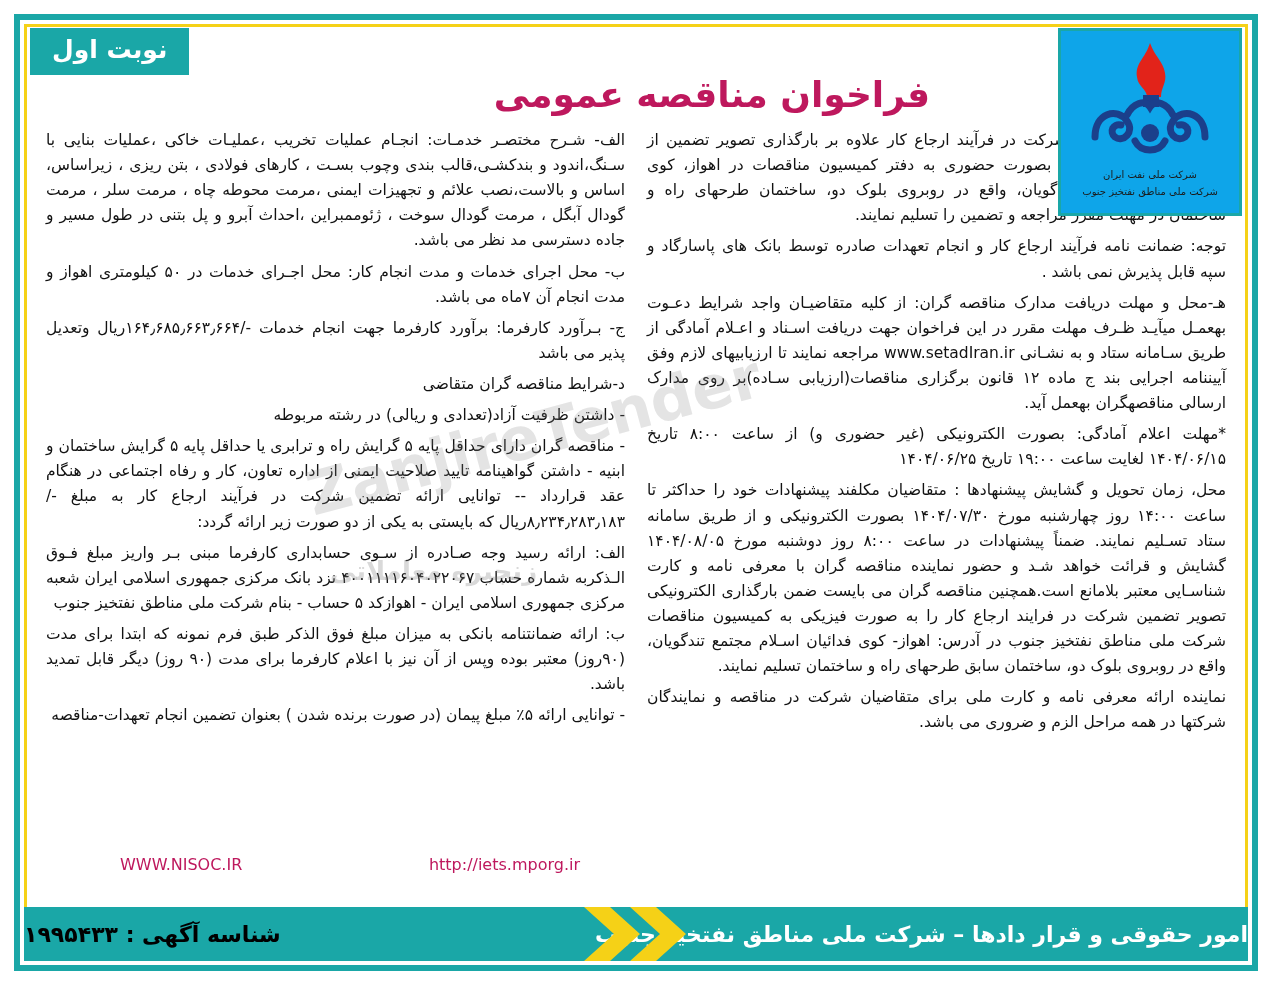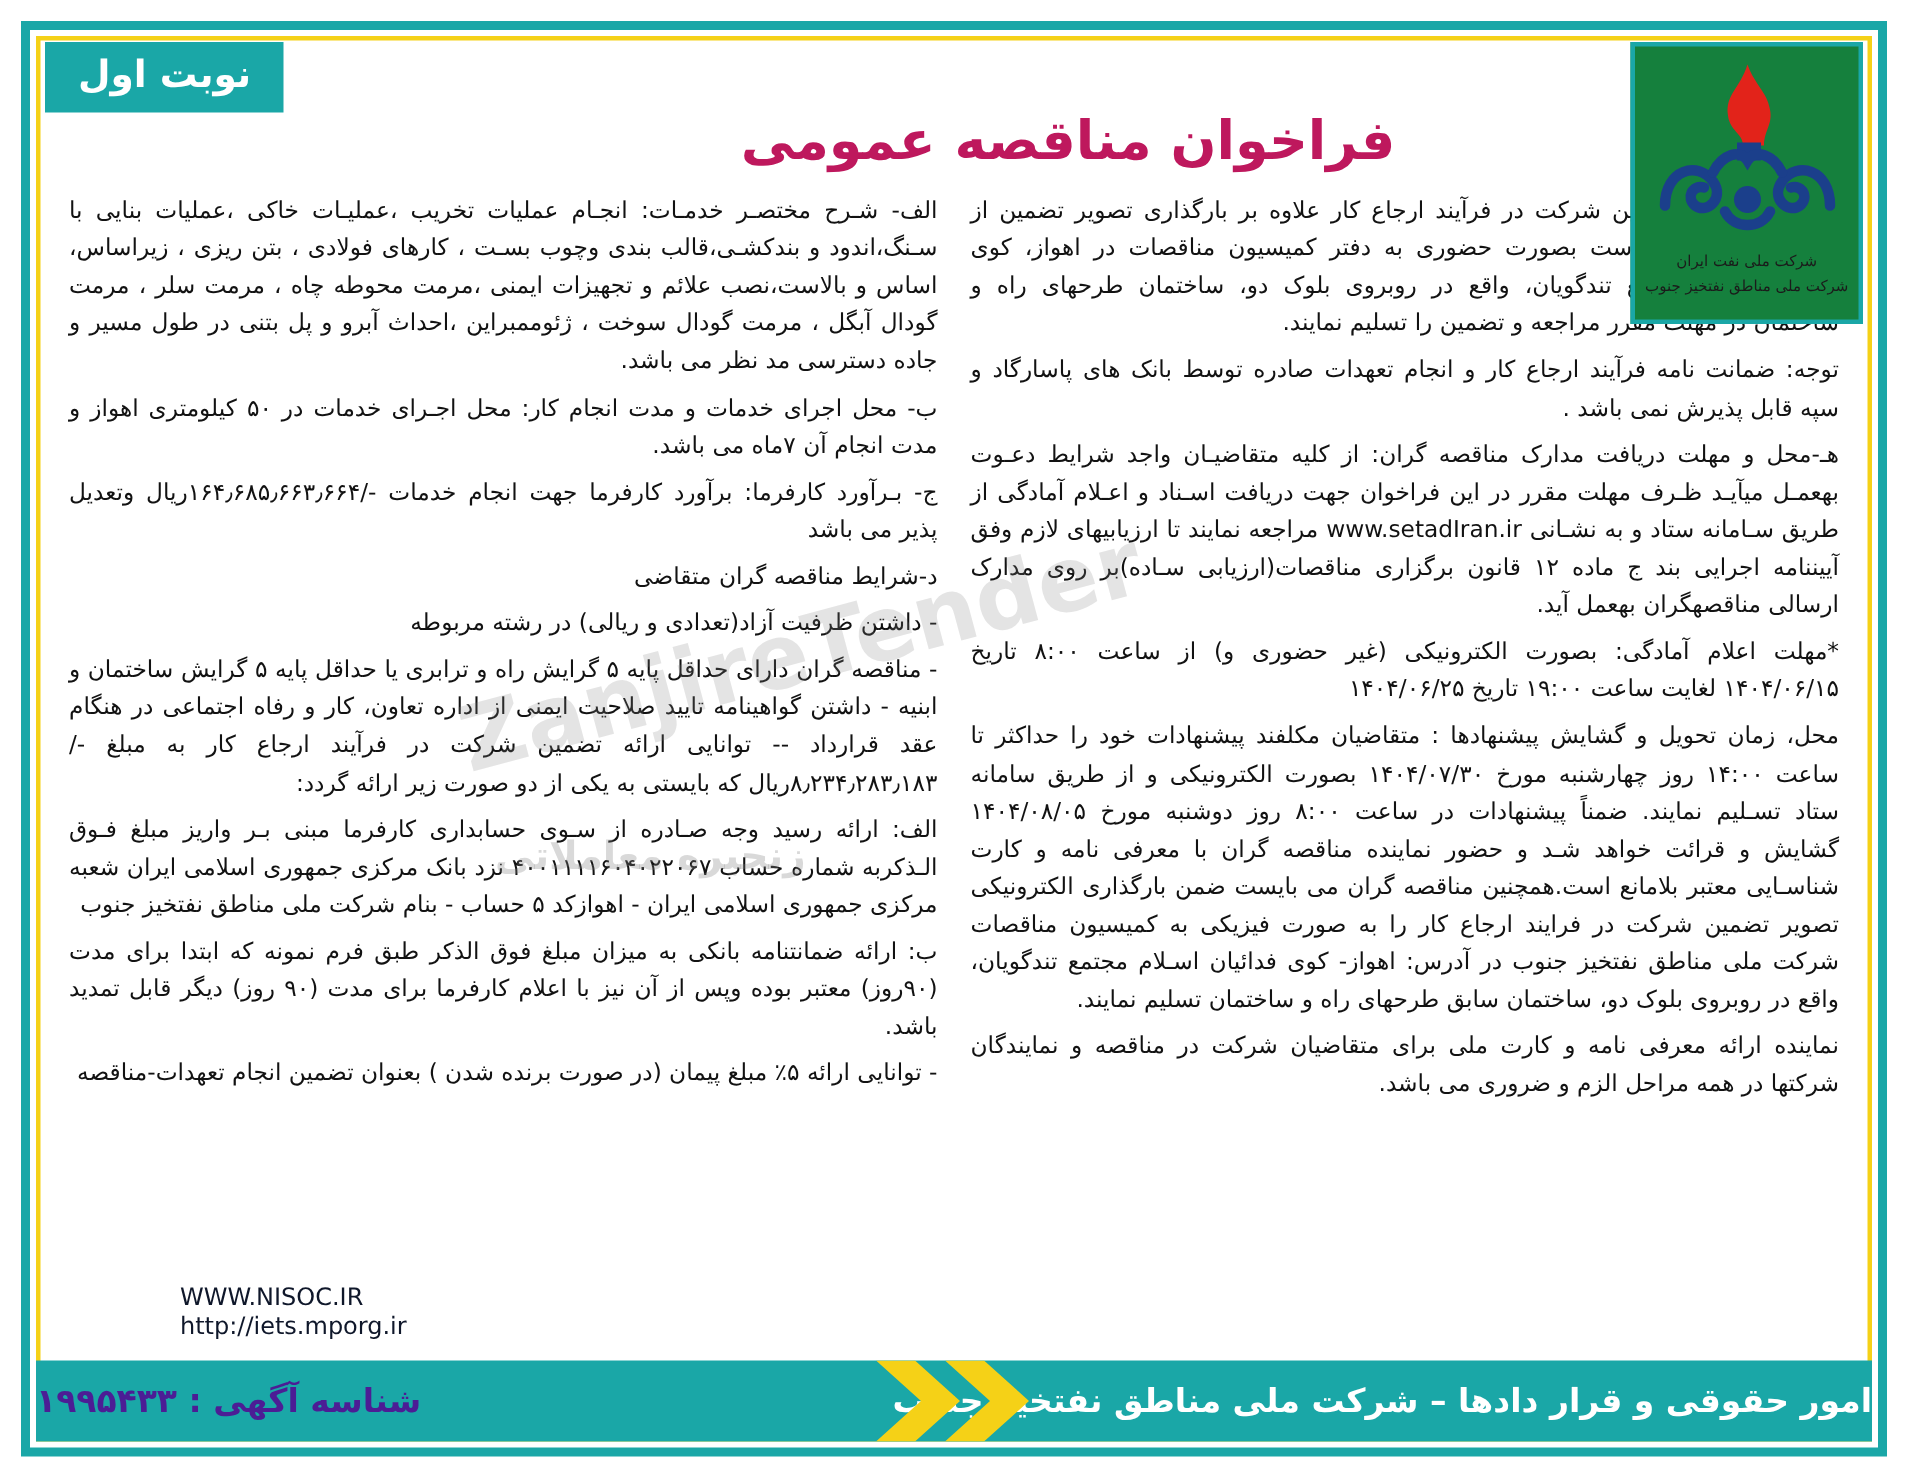--- a/index.html
+++ b/index.html
@@ -38,22 +38,22 @@
     font-weight:bold;
     padding:9px 22px 13px 22px;
     letter-spacing:0;
     line-height:1;
     z-index:5;
   }
   
   .logo-box{
     position:absolute;
     right:30px;top:28px;
-    width:155px;height:188px;
-    background:#15803d;
+    width:184px;height:188px;
+    background:#0ea5e9;
     border:3px solid #1aa7a7;
     box-sizing:border-box;
     z-index:5;
     display:flex;flex-direction:column;align-items:center;justify-content:flex-start;
     padding-top:6px;
   }
   .logo-svg{display:block;}
   .logo-cap{
     font-size:10px;color:#1b1b1b;text-align:center;line-height:1.5;margin-top:2px;
     font-family:"DejaVu Sans","Liberation Sans",sans-serif;
@@ -88,37 +88,36 @@
   .col p{margin:0 0 6px 0;}
   
   .links{
     position:absolute;
     left:120px;
     top:855px;
     width:460px;
     display:flex;
     justify-content:space-between;
     font-size:16px;
-    color:#0f172a;
+    color:#be185d;
     direction:ltr;
-    flex-direction:column;
   }
   
   .bottombar{
     position:absolute;
     left:24px;right:24px;bottom:24px;
     height:54px;
     background:#1aa7a7;
     display:flex;
     align-items:center;
     justify-content:space-between;
     box-sizing:border-box;
   }
   .bb-right{
-    color:#4c1d95;font-size:22px;font-weight:bold;
+    color:#000000;font-size:22px;font-weight:bold;
     padding-right:28px;
     letter-spacing:0.5px;
   }
   .bb-left{
     color:#ffffff;font-size:22px;font-weight:bold;
     padding-left:30px;
   }
   .chev{
     position:absolute;
     top:0;height:54px;width:56px;

